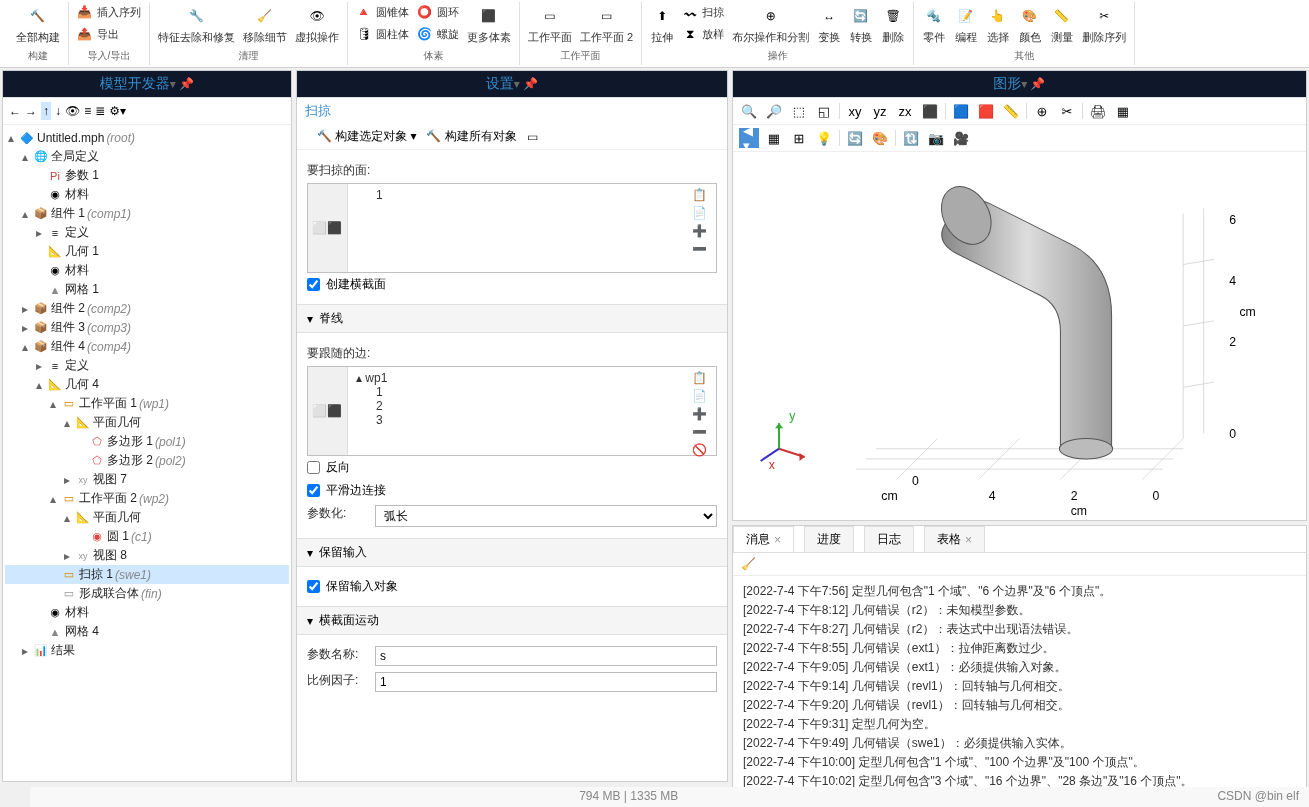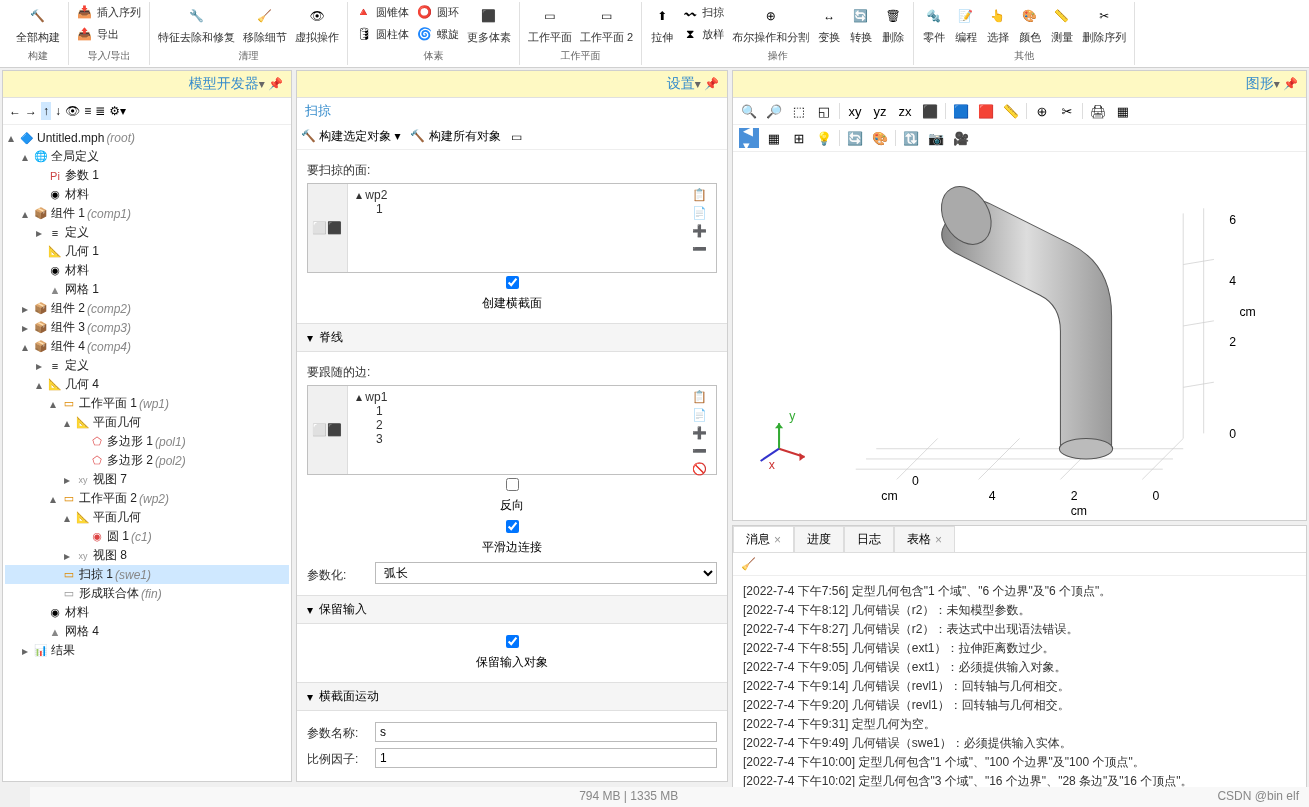--- a/index.html
+++ b/index.html
@@ -9,56 +9,56 @@
 .rtop{display:flex;gap:4px;align-items:flex-start;flex-wrap:wrap;}
 .rbtn{display:flex;flex-direction:column;align-items:center;gap:2px;cursor:pointer;padding:2px;}
 .rbtn .ic{width:24px;height:24px;display:flex;align-items:center;justify-content:center;}
 .rbtn .lbl{font-size:11px;color:#333;white-space:nowrap;}
 .rbtn.sm{flex-direction:row;gap:4px;}
 .rbtn.sm .ic{width:16px;height:16px;}
 .rcol{display:flex;flex-direction:column;gap:2px;}
 .rlabel{font-size:10px;color:#666;text-align:center;padding-bottom:2px;}
 .workspace{display:flex;height:716px;}
 .panel{background:#fff;border:1px solid #cfcfcf;margin:2px;display:flex;flex-direction:column;}
-.phead{background:#fef9c3;border-bottom:1px solid #e0e0e0;padding:4px 8px;display:flex;justify-content:flex-end;align-items:center;}
+.phead{background:#0f172a;border-bottom:1px solid #e0e0e0;padding:4px 8px;display:flex;justify-content:center;align-items:center;}
 .phead .title{font-size:14px;color:#368ccc;}
 .phead .tools{display:flex;gap:4px;color:#666;}
 .tree-panel{width:290px;}
 .tree-tools{padding:4px 6px;border-bottom:1px solid #eee;display:flex;gap:4px;align-items:center;}
 .tree{padding:4px 2px;overflow:auto;flex:1;}
 .tn{display:flex;align-items:center;gap:2px;padding:1px 0;cursor:pointer;white-space:nowrap;}
 .tn .arr{width:12px;text-align:center;color:#666;}
 .tn .ic{width:16px;height:16px;display:inline-flex;align-items:center;justify-content:center;font-size:11px;}
 .tn .lbl{color:#222;}
 .tn .tag{color:#888;font-style:italic;}
 .tn.sel{background:#cfe8ff;}
 .ind1{padding-left:14px}.ind2{padding-left:28px}.ind3{padding-left:42px}.ind4{padding-left:56px}.ind5{padding-left:70px}
 .settings-panel{width:432px;}
-.settings-tb{padding:4px 4px;display:flex;gap:10px;align-items:center;border-bottom:1px solid #eee;}
+.settings-tb{padding:4px 20px;display:flex;gap:10px;align-items:center;border-bottom:1px solid #eee;}
 .sbody{overflow:auto;flex:1;}
 .section-h{background:#f5f5f5;border-top:1px solid #e0e0e0;border-bottom:1px solid #e0e0e0;padding:5px 10px;display:flex;align-items:center;gap:6px;}
 .section-b{padding:8px 10px;}
 .lbl-row{padding:4px 0;color:#333;}
 .listbox{border:1px solid #c0c0c0;background:#fff;height:90px;display:flex;}
 .listbox .toggle{width:40px;background:#f0f0f0;border-right:1px solid #ddd;display:flex;align-items:center;justify-content:center;}
 .listbox .content{flex:1;padding:4px 8px;color:#333;}
 .listbox .side{width:28px;display:flex;flex-direction:column;gap:4px;padding:4px;color:#999;}
-.chk{display:flex;align-items:center;gap:6px;padding:3px 0;flex-direction:column;}
-.field-row{display:flex;align-items:flex-end;gap:8px;padding:3px 0;}
+.chk{display:flex;align-items:center;gap:6px;padding:3px 0;}
+.field-row{display:flex;align-items:flex-start;gap:8px;padding:3px 0;}
 .field-row label{width:60px;color:#333;}
 .field-row input,.field-row select{flex:1;border:1px solid #bbb;padding:2px 4px;background:#fff;}
 .right-col{flex:1;display:flex;flex-direction:column;}
 .gfx-panel{flex:1;}
 .gfx-tb{padding:3px 6px;border-bottom:1px solid #eee;display:flex;gap:5px;flex-wrap:wrap;align-items:center;}
 .gfx-tb .sep{width:1px;height:16px;background:#ddd;}
 .gfx-tb .tbtn{width:20px;height:20px;display:flex;align-items:center;justify-content:center;cursor:pointer;font-size:13px;}
 .canvas{flex:1;background:#fff;position:relative;}
 .msg-panel{height:268px;}
 .tabs{display:flex;border-bottom:1px solid #ddd;}
-.tab{padding:4px 12px;border:1px solid #ddd;border-bottom:none;background:#f5f5f5;margin-right:0;cursor:pointer;display:flex;gap:4px;align-items:center;}
+.tab{padding:4px 12px;border:1px solid #ddd;border-bottom:none;background:#f5f5f5;margin-right:10px;cursor:pointer;display:flex;gap:4px;align-items:center;}
 .tab.active{background:#fff;}
 .tab .x{color:#999;}
 .msgbody{padding:6px 10px;overflow:auto;flex:1;background:#fff;}
 .msgbody .line{padding:1px 0;color:#333;}
 .status{position:absolute;bottom:0;left:0;right:0;height:20px;padding:2px 10px;display:flex;justify-content:space-between;color:#888;font-size:11px;background:#f8f8f8;margin-left:30px;}
 .subtitle{color:#368ccc;font-size:13px;padding:4px 8px;}
 svg{display:block;}
 </style>
 </head>
 <body>
@@ -400,21 +400,20 @@
       <span>🔨 <span>构建选定对象</span> ▾</span>
       <span>🔨 <span>构建所有对象</span></span>
       <span>▭</span>
     </div>
     <div class="sbody">
       <div class="section-b">
         <div class="lbl-row">要扫掠的面:</div>
         <div class="listbox">
           <div class="toggle">⬜⬛</div>
           <div class="content">
-              <div>▴  <span>wp2</span></div>
               <div style="padding-left:20px">1</div>
             </div>
           <div class="side">
               <span>📋</span>
               <span>📄</span>
               <span>➕</span>
               <span>➖</span>
             </div>
         </div>
         <div class="chk">

